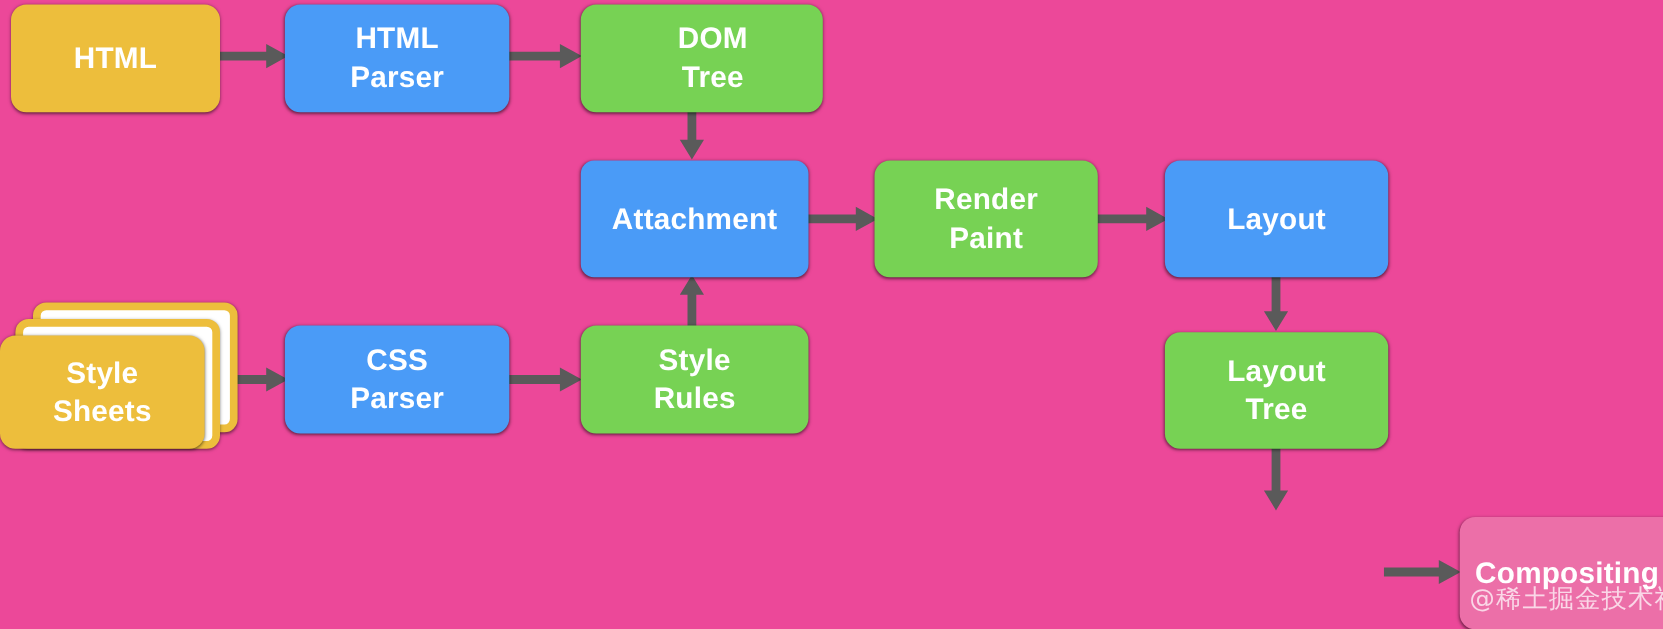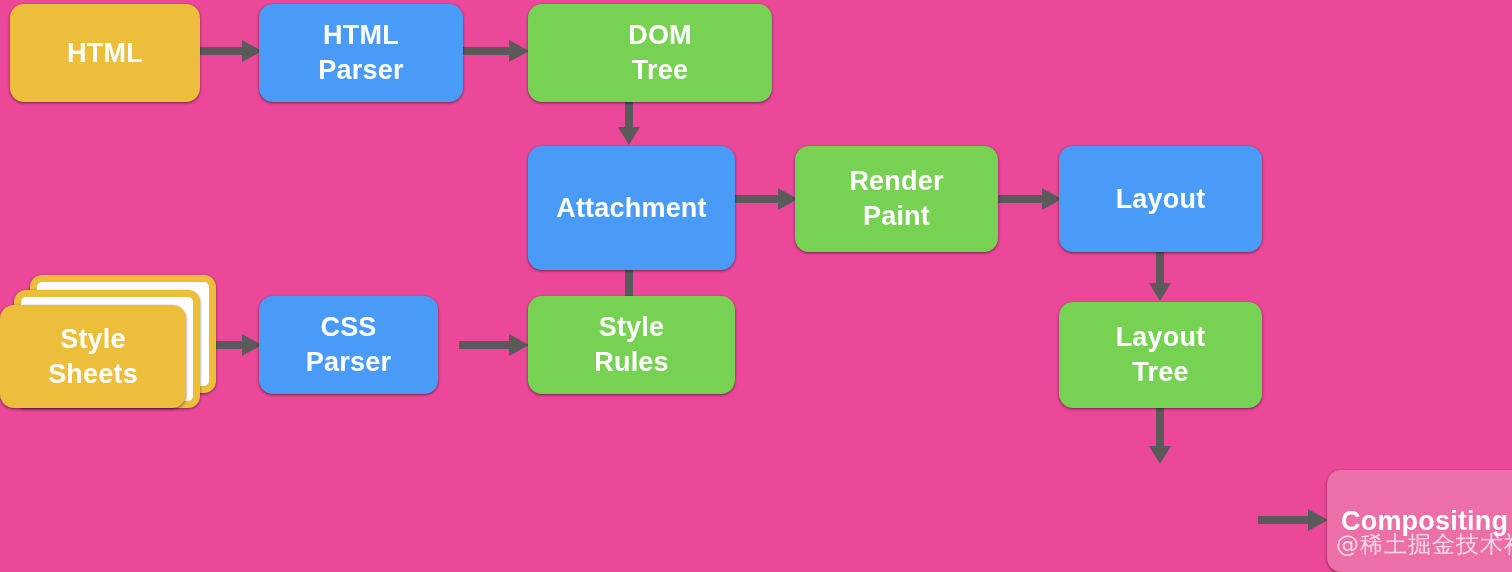--- a/index.html
+++ b/index.html
@@ -139,34 +139,34 @@
   </div>
 
   <div class="stack-card" style="left:30px; top:275px; width:186px; height:118px;"></div>
   <div class="stack-card" style="left:14px; top:290px; width:186px; height:118px;"></div>
 
   <div class="node yellow" style="left:10px; top:4px; width:190px; height:98px;">HTML</div>
 
   <div class="node blue" style="left:259px; top:4px; width:204px; height:98px;">HTML
 Parser</div>
 
-  <div class="node green" style="left:528px; top:4px; width:244px; height:98px;padding-left:26px;">DOM
+  <div class="node green" style="left:528px; top:4px; width:220px; height:98px;padding-left:26px;">DOM
 Tree</div>
 
-  <div class="node blue" style="left:528px; top:146px; width:207px; height:124px;">Attachment</div>
+  <div class="node blue" style="left:528px; top:146px; width:207px; height:106px;border-radius:12px;">Attachment</div>
 
   <div class="node green" style="left:795px; top:146px; width:203px; height:106px;">Render
 Paint</div>
 
   <div class="node blue" style="left:1059px; top:146px; width:203px; height:106px;">Layout</div>
 
   <div class="node yellow" style="left:0px; top:305px; width:186px; height:103px; border-radius:14px;">Style
 Sheets</div>
 
-  <div class="node blue" style="left:259px; top:296px; width:179px; height:98px;">CSS
+  <div class="node blue" style="left:259px; top:296px; width:204px; height:98px;">CSS
 Parser</div>
 
   <div class="node green" style="left:528px; top:296px; width:207px; height:98px;">Style
 Rules</div>
 
   <div class="node green" style="left:1059px; top:302px; width:203px; height:106px;">Layout
 Tree</div>
 
 
   <div class="node pink" style="left:1327px; top:470px; width:215px; height:102px; justify-content:flex-start; padding-left:14px;">Compositing</div>

